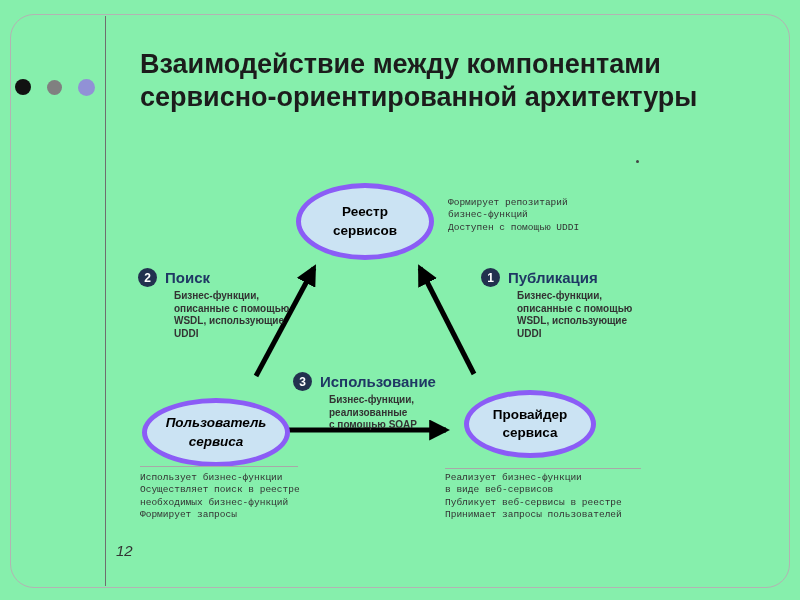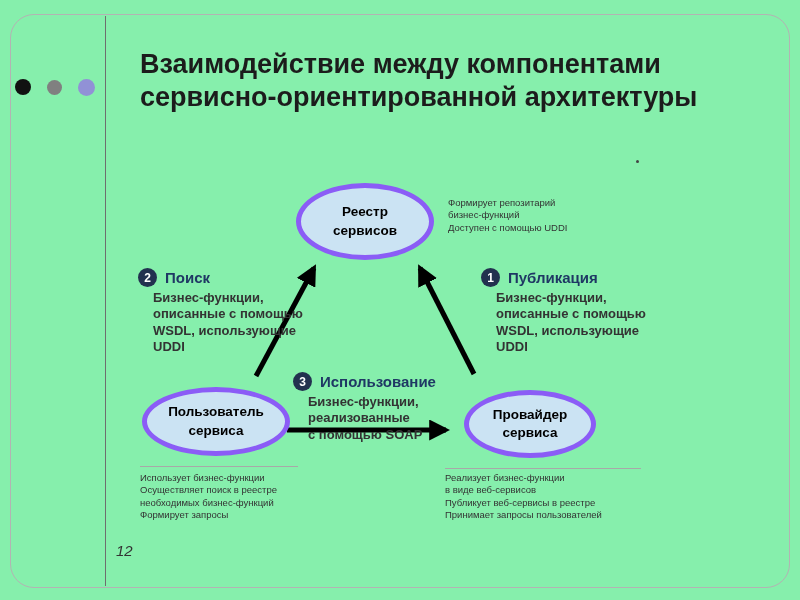--- a/index.html
+++ b/index.html
@@ -35,43 +35,43 @@
   .arrows { position: absolute; left: 0; top: 0; pointer-events: none; }
 
   .node {
     position: absolute; background: #cbe3f3; border: 5px solid #8b5cf6;
     border-radius: 50%;
     display: flex; align-items: center; justify-content: center;
     text-align: center; font-weight: bold; font-size: 13.5px; color: #000;
     line-height: 1.35; white-space: pre-line;
   }
   .node-registry { left: 296px; top: 183px; width: 138px; height: 77px; }
-  .node-consumer { left: 142px; top: 387px; width: 148px; height: 69px; }
+  .node-consumer { left: 142px; top: 398px; width: 148px; height: 69px; font-style: italic; }
   .node-provider { left: 464px; top: 390px; width: 132px; height: 68px; }
 
   .step { position: absolute; }
   .step-search  { left: 138px; top: 268px; }
   .step-publish { left: 481px; top: 268px; }
   .step-use     { left: 293px; top: 372px; }
   .step-head { display: flex; align-items: center; gap: 8px; }
   .badge {
     width: 19px; height: 19px; border-radius: 50%; background: #22314f;
     color: #ffffff; font-size: 12px; font-weight: bold;
     display: flex; align-items: center; justify-content: center; flex: 0 0 auto;
   }
   .step-label { color: #1f3864; font-weight: bold; font-size: 15px; }
   .step-desc {
-    margin-left: 15px; margin-top: 3px;
-    font-size: 13px; font-weight: bold; color: #333333;
+    margin-left: 36px; margin-top: 3px;
+    font-size: 10px; font-weight: bold; color: #333333;
     line-height: 1.25; white-space: pre-line;
   }
 
   .annot {
     position: absolute; font-size: 9.5px; color: #333333;
-    line-height: 1.3; white-space: pre-line;
+    line-height: 1.3; white-space: pre-line; font-family: Liberation Mono, monospace;
   }
   .annot-registry { left: 448px; top: 197px; width: 180px; }
   .annot-consumer { left: 140px; top: 472px; width: 200px; }
   .annot-provider { left: 445px; top: 472px; width: 210px; }
 
   .hline { position: absolute; height: 1px; background: #a8a8a8; }
   .hl-left  { left: 140px; top: 466px; width: 158px; }
   .hl-right { left: 445px; top: 468px; width: 196px; }
 
   .page-number {

